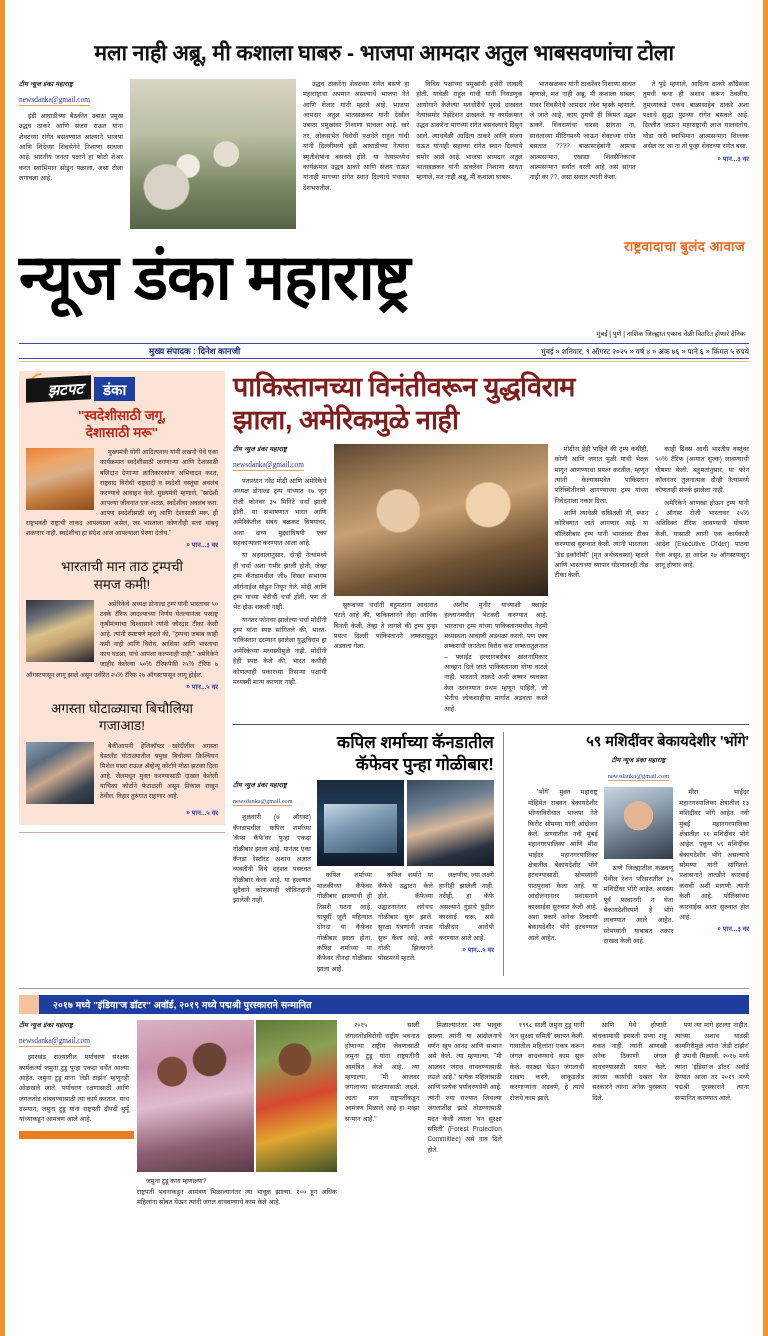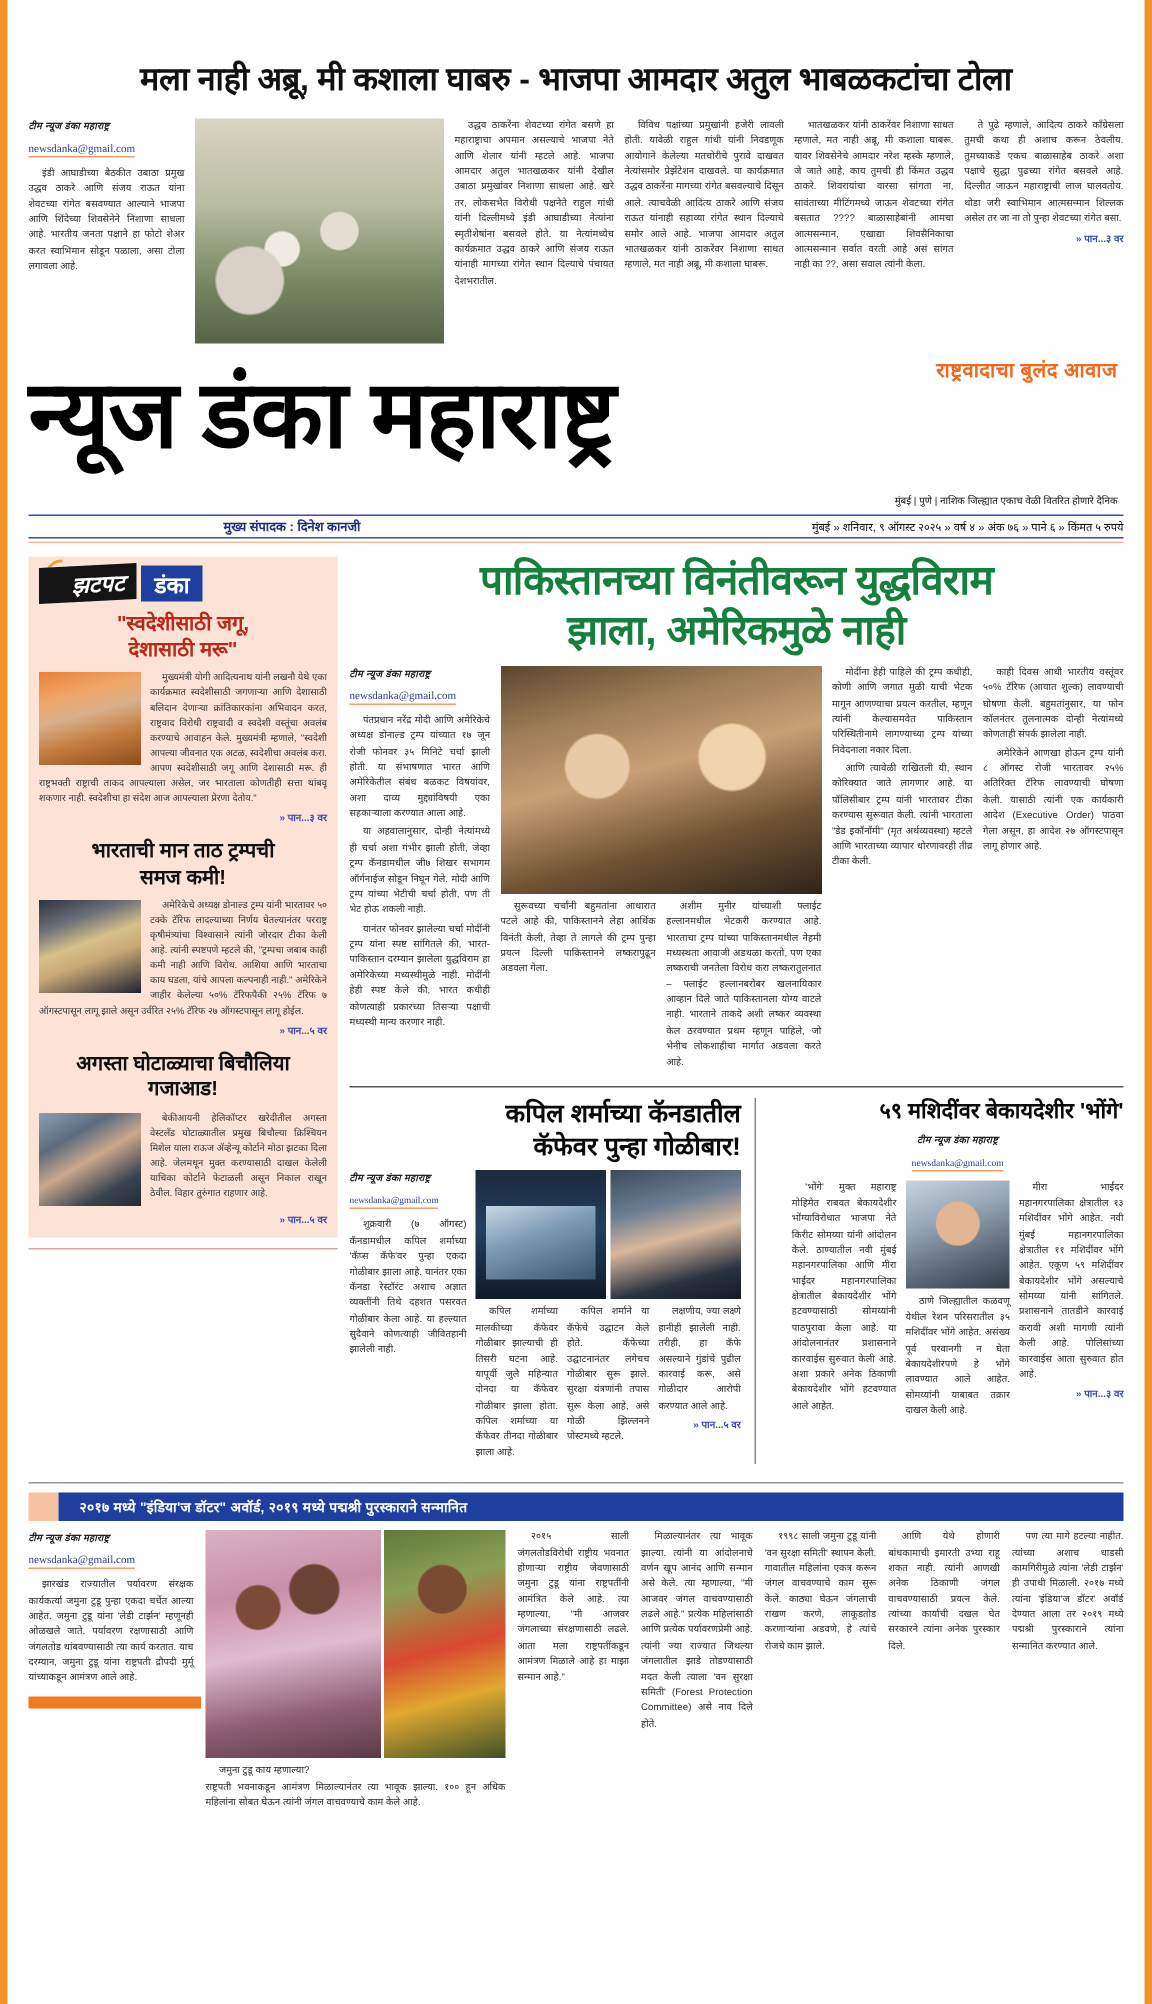--- a/index.html
+++ b/index.html
@@ -119,37 +119,37 @@
   .sb-logo .hook {
     position: absolute; left: 4px; top: -4px; width: 22px; height: 22px;
     border: 2.5px solid #e8a33c; border-radius: 50% 50% 50% 0; transform: rotate(-42deg);
     border-right-color: transparent;
   }
   .sb-hl {
     text-align: center; font-size: 13.5px; font-weight: bold; color: #b8291a;
     line-height: 1.28; margin: 4px 0 6px 0;
   }
   .sb-hl2 {
-    text-align: center; font-size: 13.5px; font-weight: bold; color: #111;
+    text-align: center; font-size: 13.5px; font-weight: normal; color: #111;
     line-height: 1.3; margin: 9px 0 6px 0;
   }
   .sb-art { overflow: hidden; }
   .sb-art .ph {
     width: 68px; height: 62px; float: left; margin: 1px 6px 2px 0;
   }
   .ph.yogi { background: linear-gradient(165deg,#e8803a 0%, #f0a566 25%, #d8b08a 45%, #c27a3c 70%, #8e4d1d 100%); }
   .ph.trump { background: linear-gradient(160deg,#2e3340 0%, #6a6f78 25%, #d8c08a 46%, #c9a876 62%, #1e2230 100%); }
   .ph.man { background: linear-gradient(150deg,#8a9fb5 0%, #5c6c7d 28%, #caa88c 50%, #3a4450 78%, #222a33 100%); }
   .sb-text { font-size: 6.3px; line-height: 1.6; text-align: justify; color: #333; }
   .sb-text p { text-indent: 8px; }
   .sb-div { border-top: 1px solid #caa; margin: 7px 0 0 0; }
 
   
   .main-hl {
-    text-align: center; font-size: 27px; font-weight: bold; color: #15803d;
+    font-size: 27px; font-weight: bold; color: #7f1d1d;
     line-height: 1.22; letter-spacing: -.4px; margin-bottom: 7px;
   }
   .main-cols { display: flex; gap: 7px; }
   .mc { flex: 1; }
   .lead-photo {
     height: 152px;
     background:
       radial-gradient(circle at 30% 44%, #e8c9a8 0 12%, transparent 13%),
       radial-gradient(circle at 72% 40%, #f0d2ac 0 12%, transparent 13%),
       linear-gradient(165deg,#5c4530 0%, #9a7a54 22%, #c9a074 45%, #705334 72%, #2e2319 100%);
@@ -221,21 +221,21 @@
   }
   .orange-chip { height: 8px; width: 115px; background: #ef7b1f; margin-top: 6px;}
   .bottom-fill { height: 60px; }
 </style>
 </head>
 <body>
 
 <div class="page">
 
   <section class="topstrip">
-    <h1 class="topstrip-hl">मला नाही अब्रू, मी कशाला घाबरु - भाजपा आमदार अतुल भाबळकटांचा टोला</h1>
+    <h1 class="topstrip-hl">मला नाही अब्रू, मी कशाला घाबरु - भाजपा आमदार अतुल भाबसवणांचा टोला</h1>
     <div class="topstrip-body">
 
       <div style="width:104px;flex:none;">
         <div class="byline">
           <div class="team">टीम न्यूज डंका महाराष्ट्र</div>
           <div class="mail">newsdanka@gmail.com</div>
         </div>
         <div class="col-text">
             <p>इंडी आघाडीच्या बैठकीत उबाठा प्रमुख उद्धव ठाकरे आणि संजय राऊत यांना शेवटच्या रांगेत बसवण्यात आल्याने भाजपा आणि शिंदेच्या शिवसेनेने निशाणा साधला आहे. भारतीय जनता पक्षाने हा फोटो शेअर करत स्वाभिमान सोडून पळाला, असा टोला लगावला आहे.</p>
           </div>

